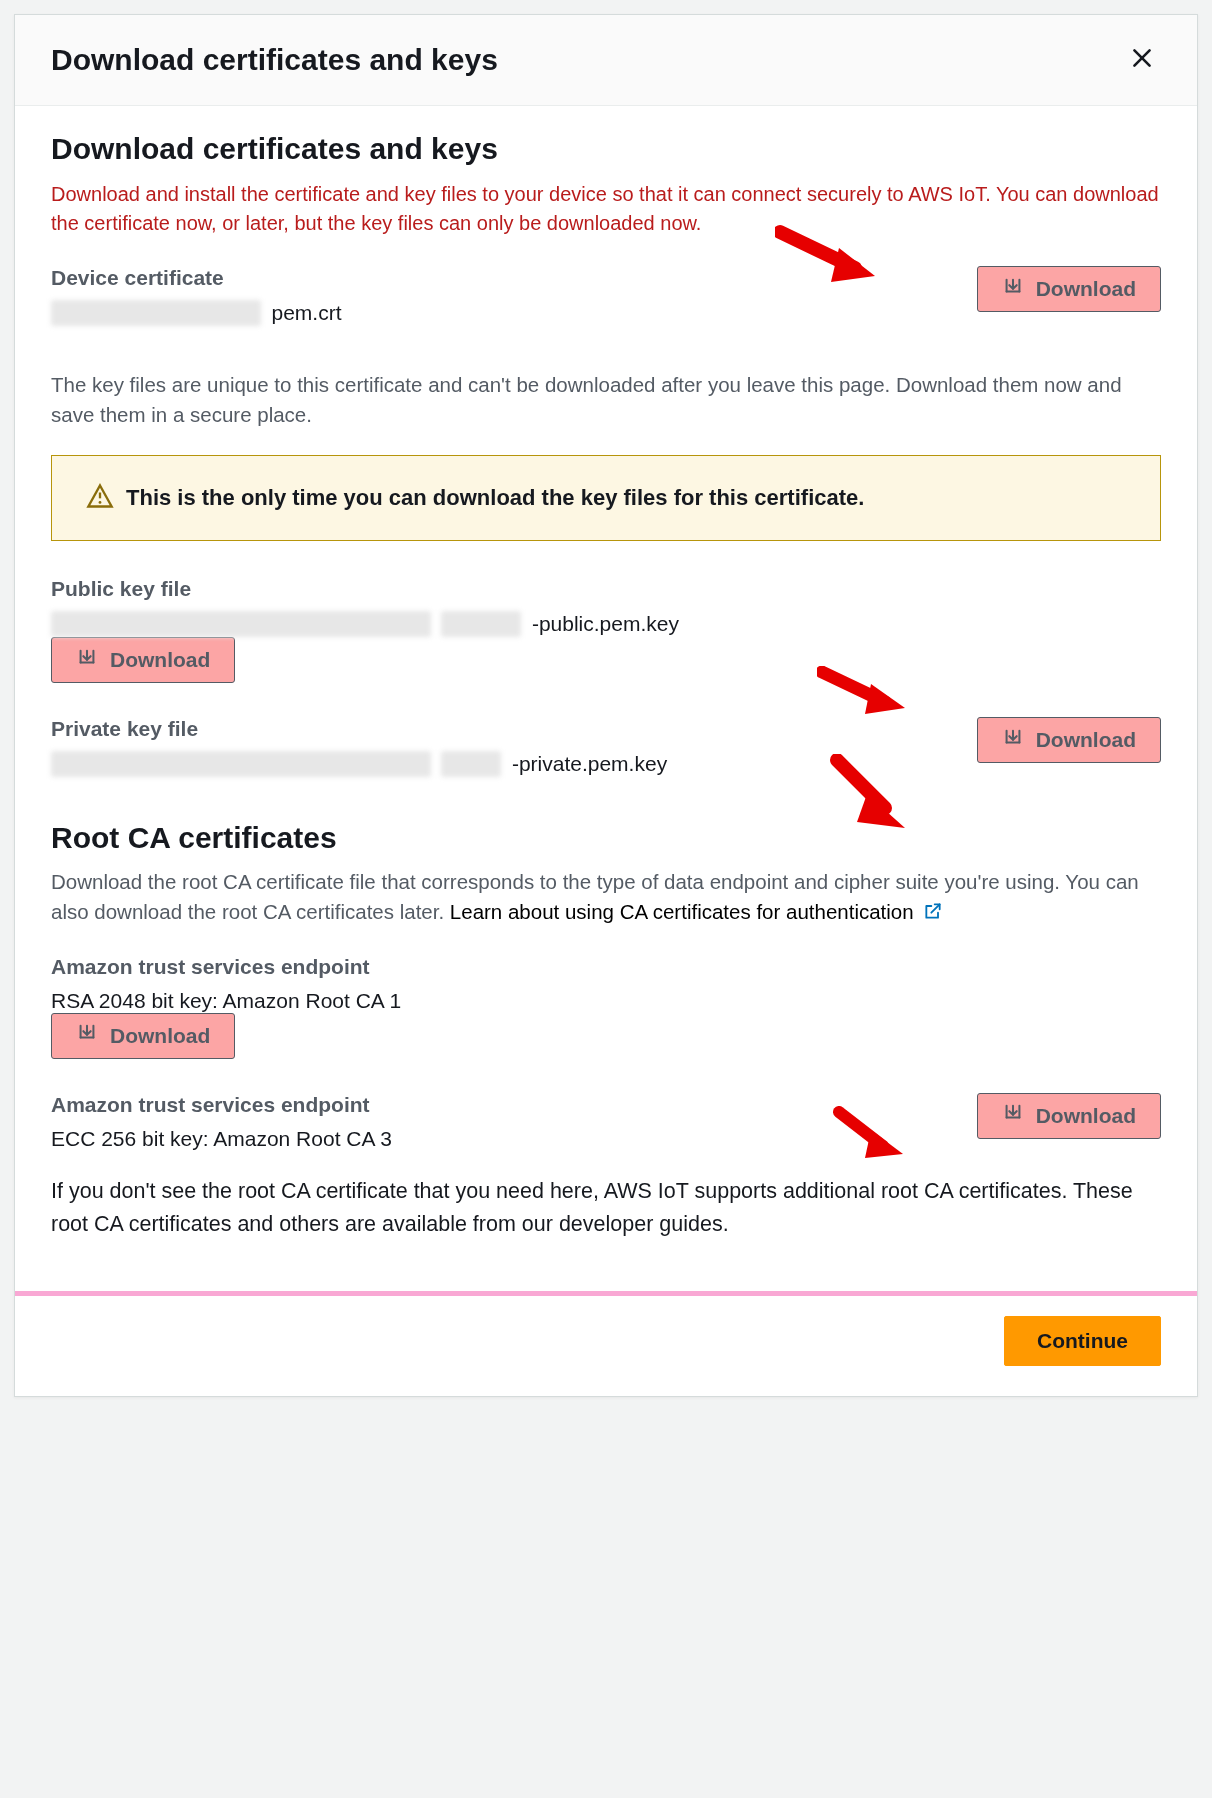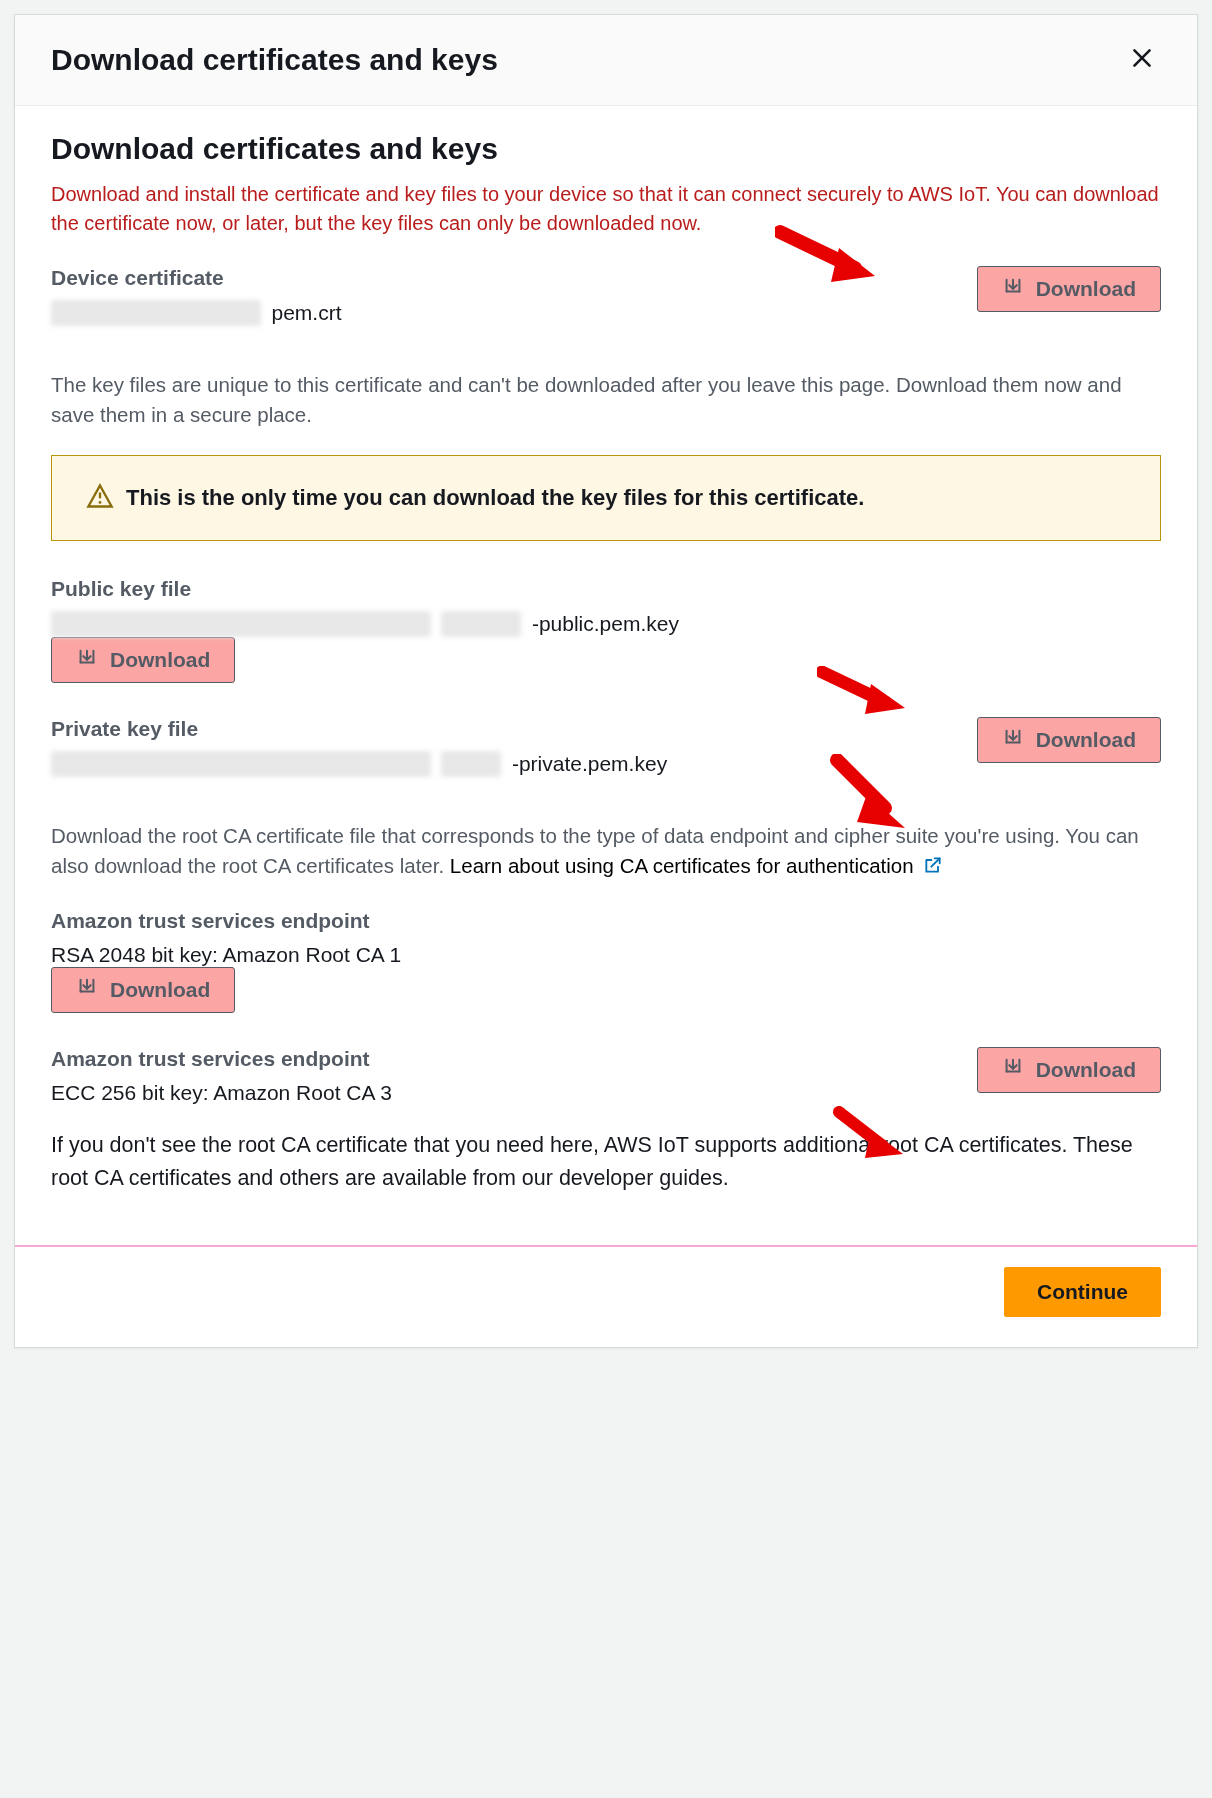--- a/index.html
+++ b/index.html
@@ -142,21 +142,21 @@
     vertical-align: -2px;
     margin-left: 4px;
   }
   .footnote {
     font-size: 21.5px;
     line-height: 1.55;
     color: #16191f;
     margin-top: 24px;
   }
   .modal-footer {
-    border-top: 2px solid #f9a8d4;
+    border-top: 5px solid #f9a8d4;
     padding: 20px 36px 30px 36px;
     display: flex;
     justify-content: flex-end;
   }
   .continue-btn {
     background: #ff9900;
     border: 1.5px solid #ff9900;
     color: #16191f;
     font-size: 21px;
     font-weight: 700;
@@ -292,20 +292,21 @@
               <path d="M8 10l4 4 4-4"></path>
               <path d="M5 17h14"></path>
               <path d="M5 4v13"></path>
               <path d="M19 4v13"></path>
             </svg>
         </span>
         <span>Download</span>
       </button>
     </div>
 
+    <h2 class="sub-title">Root CA certificates</h2>
     <p class="desc-2">
       <span>Download the root CA certificate file that corresponds to the type of data endpoint and cipher suite you're using. You can also download the root CA certificates later. </span><a href="#" class="link"><span>Learn about using CA certificates for authentication</span>
         <span class="ext-icon">
           <svg width="20" height="20" viewBox="0 0 24 24" fill="none" stroke="#0073bb" stroke-width="2.2" stroke-linecap="round" stroke-linejoin="round">
               <path d="M14 4h6v6"></path>
               <path d="M20 4L10 14"></path>
               <path d="M18 14v6H4V6h6"></path>
             </svg>
         </span></a>
     </p>

